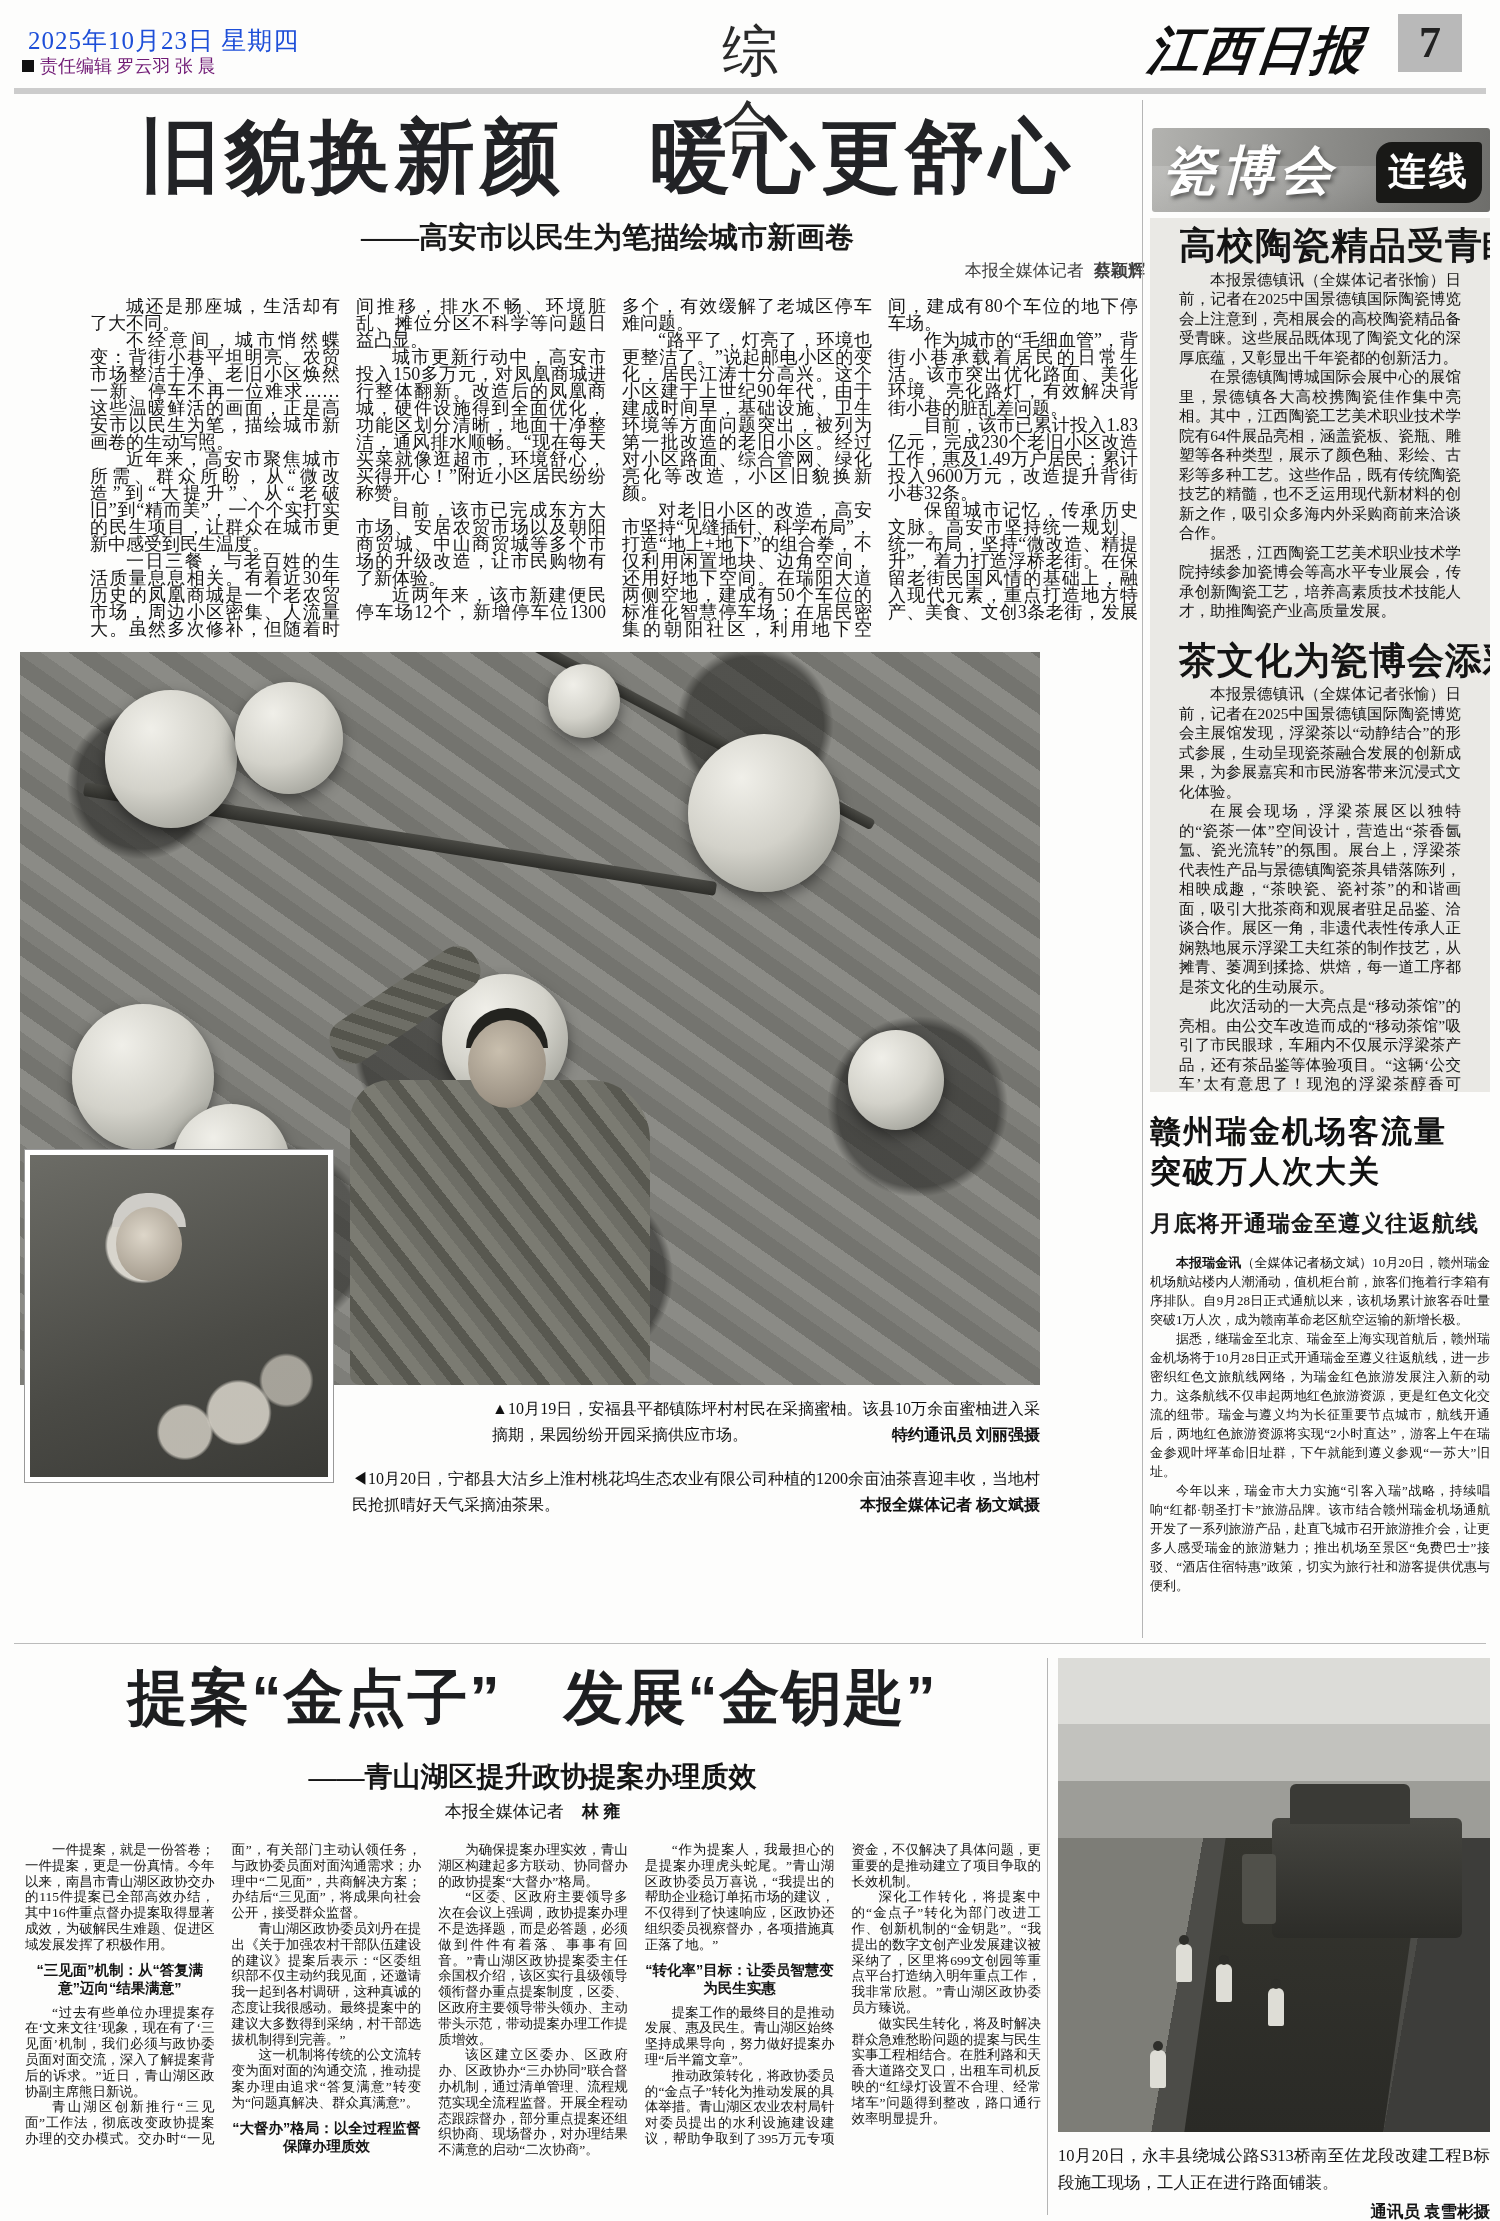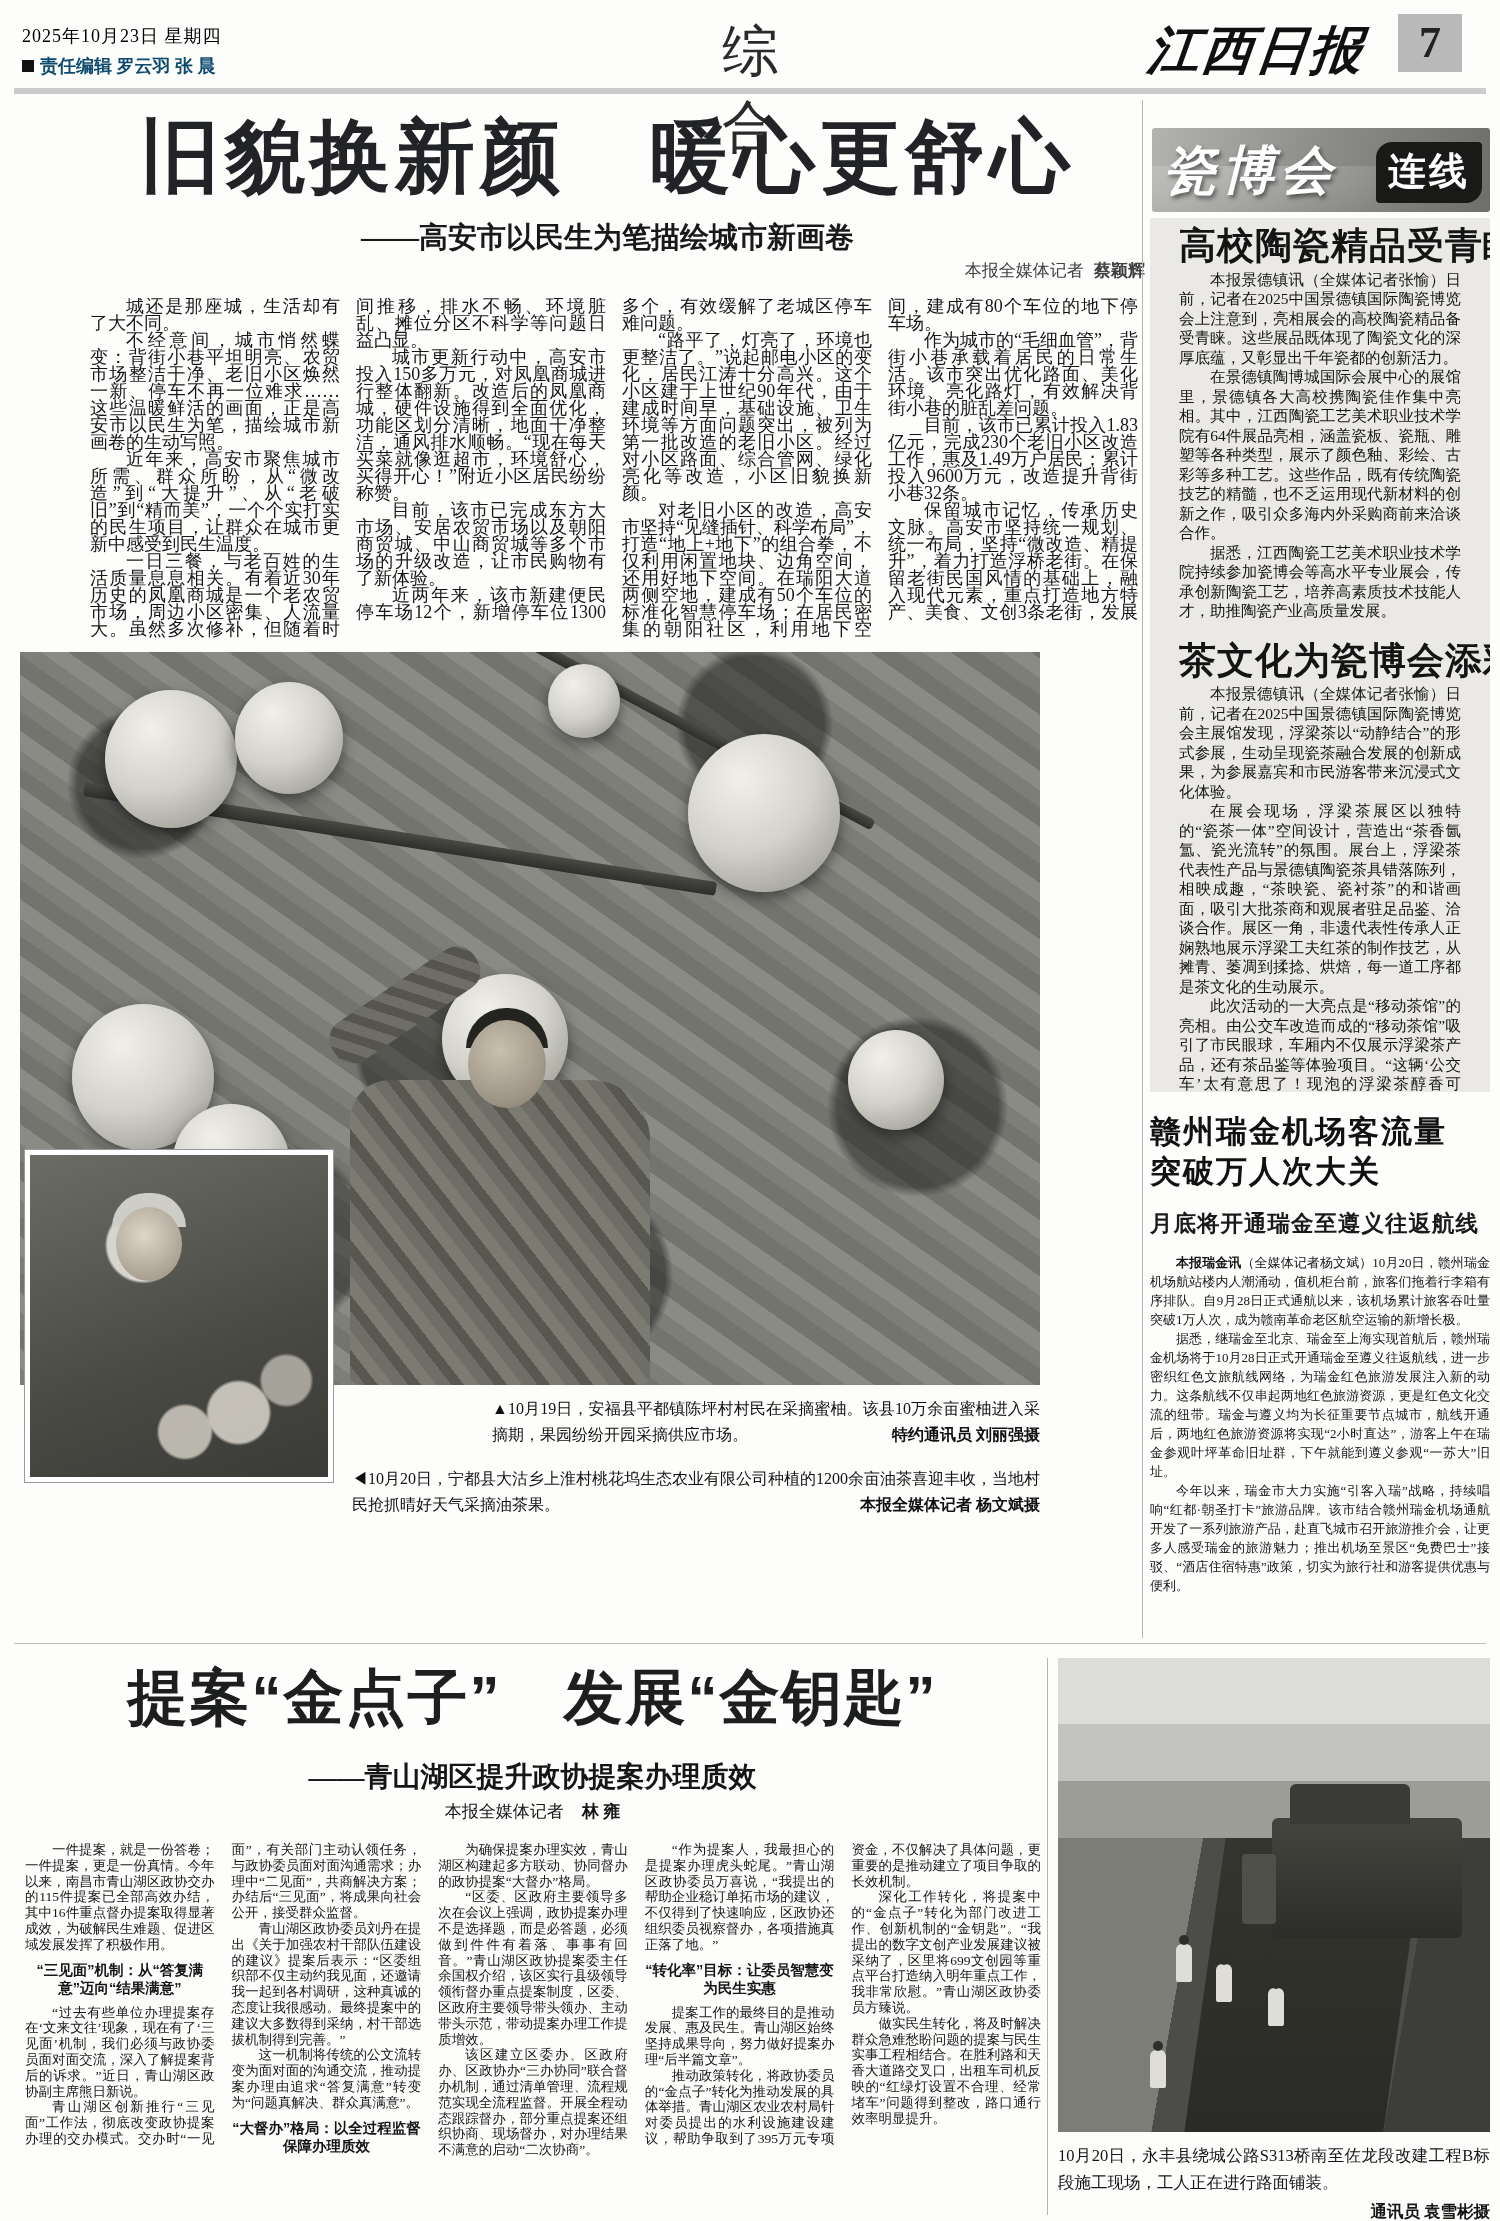--- a/index.html
+++ b/index.html
@@ -1,22 +1,22 @@
 <!DOCTYPE html>
 <html><head>
 <meta charset="utf-8">
 <style>
   * { margin:0; padding:0; box-sizing:border-box; }
   html,body { background:#ffffff; }
   body { font-family:"Liberation Serif", serif; color:#151515; }
   .page { position:relative; width:1500px; height:2221px; background:#fdfdfc; overflow:hidden; }
 
   
-  .h-date   { position:absolute; left:22px; top:24px; font-size:18px; letter-spacing:1px; color:#000000; }
-  .h-editors{ position:absolute; left:22px; top:54px; font-size:18px; font-weight:bold; color:#0c4a6e; }
+  .h-date   { position:absolute; left:28px; top:24px; font-size:25px; letter-spacing:1px; color:#1d4ed8; }
+  .h-editors{ position:absolute; left:22px; top:54px; font-size:18px; font-weight:normal; color:#701a75; }
   .h-editors .sq { display:inline-block; width:12px; height:12px; background:#111; margin-right:6px; }
   .h-section{ position:absolute; left:610px; top:14px; width:280px; text-align:center;
               font-size:56px; letter-spacing:46px; padding-left:46px; color:#2a2a2a; font-weight:400; }
   .masthead { position:absolute; left:1148px; top:16px; width:240px; font-size:52px; font-weight:bold;
               font-style:italic; letter-spacing:2px; color:#101010; transform:skewX(-6deg);
               font-family:"Liberation Serif", serif; white-space:nowrap; }
   .pageno   { position:absolute; left:1398px; top:14px; width:64px; height:58px; background:#b9b9b9;
               text-align:center; line-height:58px; font-size:44px; font-weight:bold; color:#222;
               font-family:"Liberation Serif", serif; }
   .headrule { position:absolute; left:14px; top:88px; width:1472px; height:6px; background:#cccccc; }

